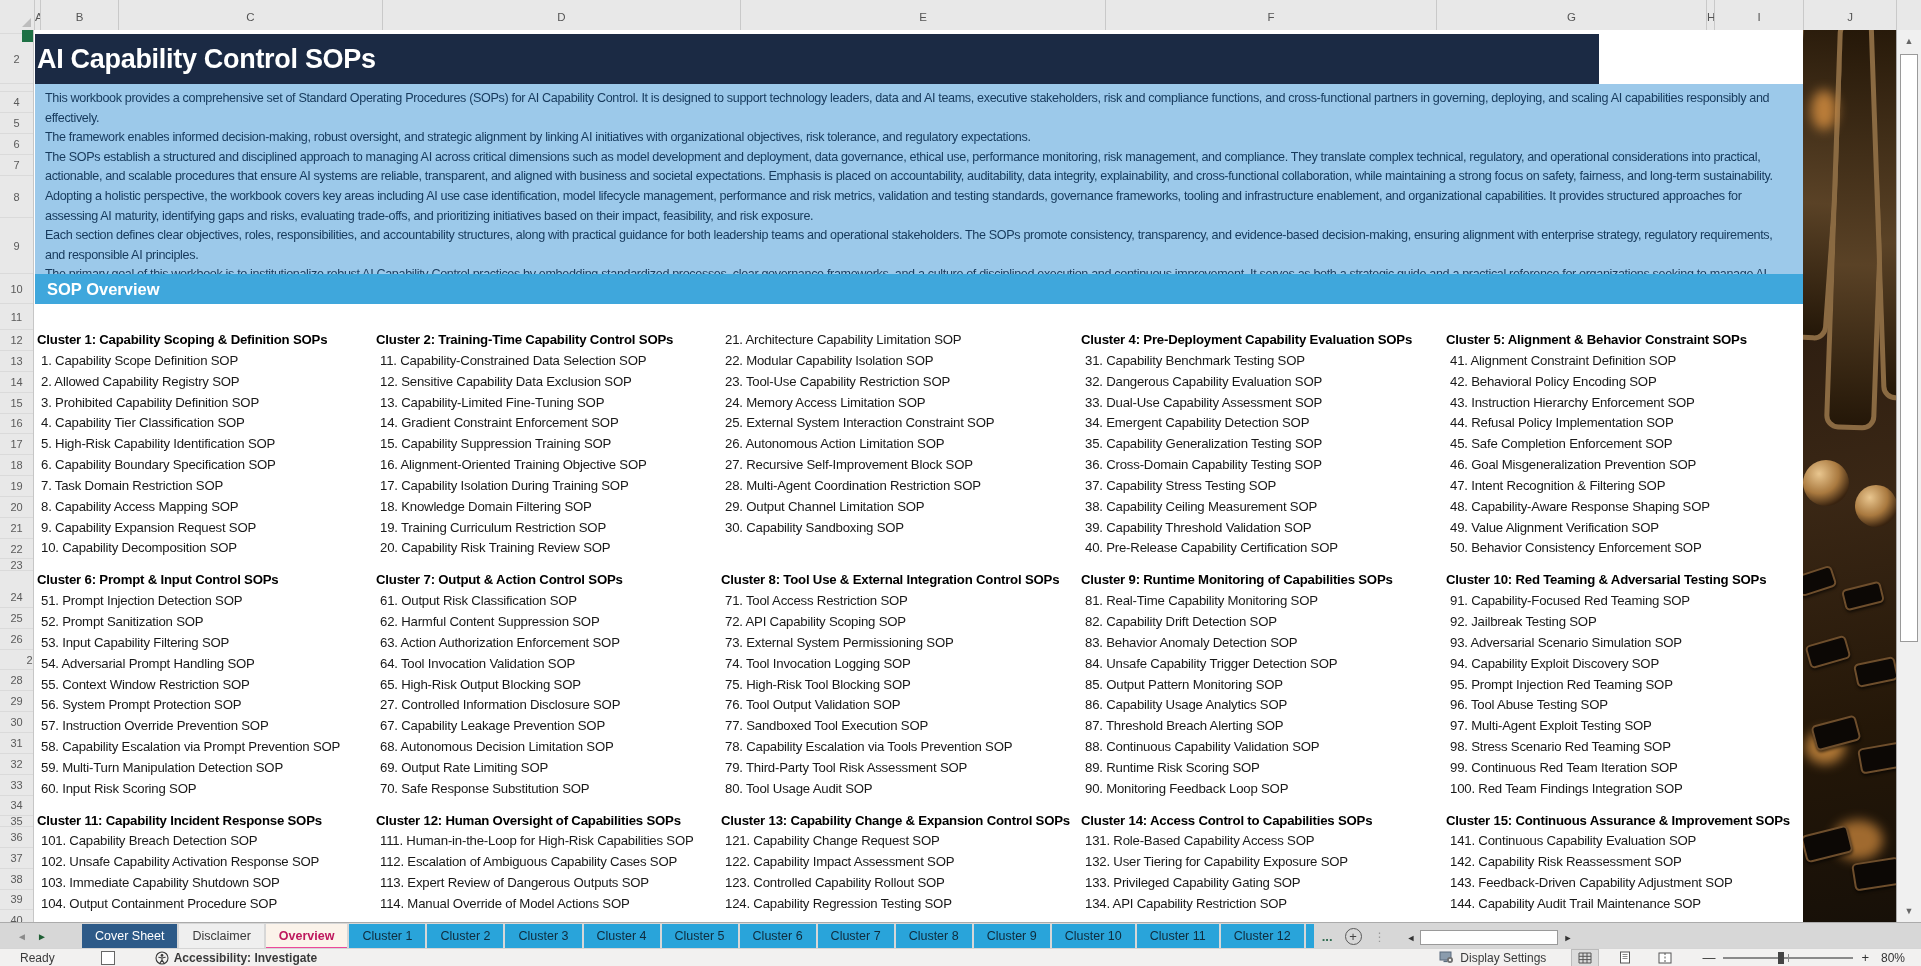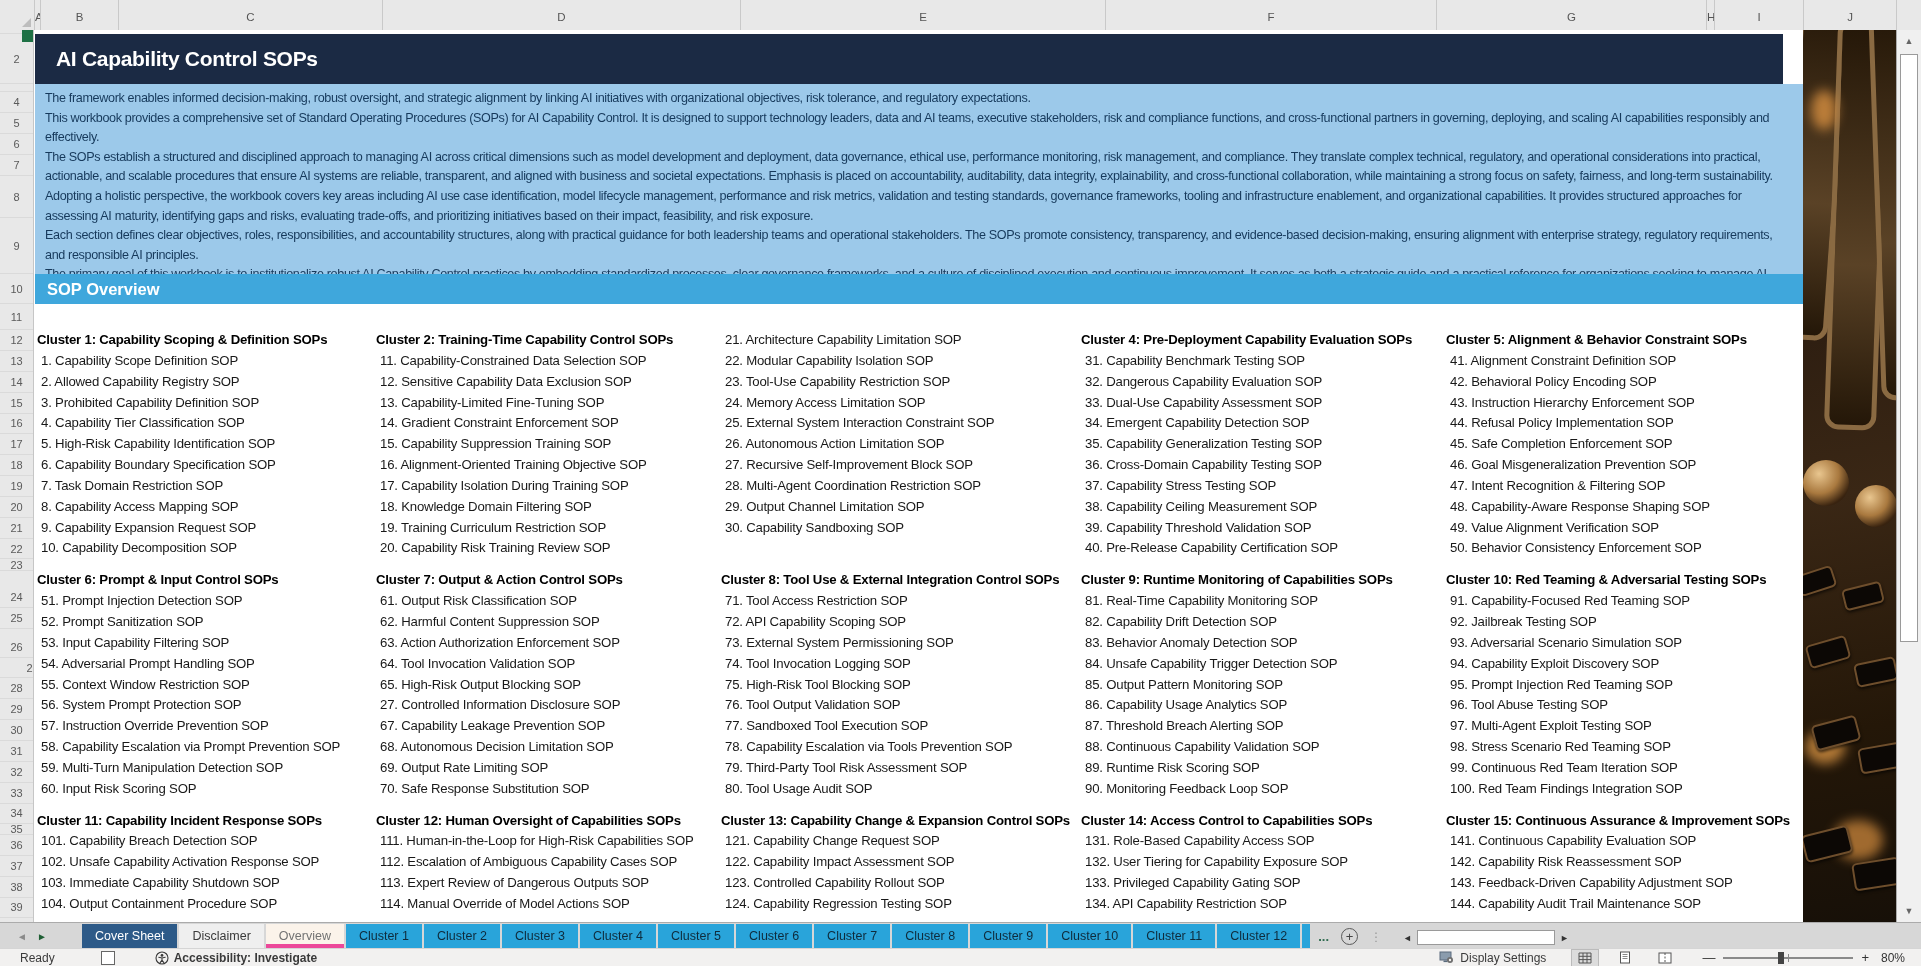--- a/index.html
+++ b/index.html
@@ -19,22 +19,22 @@
   
   #sheet-body{position:absolute;left:0;top:30px;width:1921px;height:892px;background:#fff;}
   #row-gutter{position:absolute;left:0;top:0;width:34px;height:892px;background:#E8E8E8;
     border-right:1px solid #C6C6C6;box-sizing:border-box;}
   .row-h{width:33px;text-align:center;color:#5A5A5A;font-size:11px;overflow:hidden;
     display:flex;align-items:center;justify-content:center;border-bottom:1px solid #DADADA;box-sizing:border-box;}
   #cell-marker{position:absolute;left:22px;top:0;width:11px;height:12px;background:#1E7145;z-index:6;}
 
   #grid-area{position:absolute;left:34px;top:0;width:1862px;height:892px;background:#fff;overflow:hidden;}
 
-  #title-bar{position:absolute;left:1px;top:4px;width:1748px;height:50px;background:#1B2A44;
-    color:#fff;font-size:21px;font-weight:700;line-height:50px;padding-left:21px;box-sizing:border-box;letter-spacing:-.3px;}
+  #title-bar{position:absolute;left:1px;top:4px;width:1564px;height:50px;background:#1B2A44;
+    color:#fff;font-size:27px;font-weight:700;line-height:50px;padding-left:2px;box-sizing:border-box;letter-spacing:-.3px;}
   #para-box{position:absolute;left:1px;top:54px;width:1768px;height:190px;background:#9CC9EA;
     color:#16395B;font-size:12.6px;line-height:19.6px;letter-spacing:-.35px;
     padding:5px 10px 0 10px;box-sizing:border-box;overflow:hidden;}
   #sop-band{position:absolute;left:1px;top:244px;width:1768px;height:30px;background:#3FA7DC;
     color:#fff;font-size:16.5px;font-weight:700;line-height:30px;padding-left:12px;box-sizing:border-box;}
 
   #cluster-grid{position:absolute;left:3px;top:300px;width:1790px;display:grid;
     grid-template-columns:339px 345px 360px 365px 357px;row-gap:11px;}
   .cluster-title{font-weight:700;color:#000;font-size:13.2px;line-height:20.85px;
     white-space:nowrap;letter-spacing:-.2px;}
@@ -66,21 +66,21 @@
   
   #tab-bar{position:absolute;left:0;top:922px;width:1921px;height:26px;background:#D7D7D7;
     display:flex;align-items:flex-end;border-top:1px solid #ABABAB;box-sizing:border-box;}
   .tab-nav{width:20px;height:24px;display:flex;align-items:center;justify-content:center;
     font-size:10px;color:#8A8A8A;}
   .tab-nav.dark{color:#1E5F34;}
   .tab{height:24px;line-height:24px;padding:0 13px;font-size:12.5px;margin-right:2px;
     white-space:nowrap;box-sizing:border-box;}
   .tab-cover{background:#2D5A88;color:#fff;}
   .tab-plain{background:#EFEFEF;color:#3A3A3A;}
-  .tab-active{background:#FBF3EA;color:#737373;font-weight:400;border-bottom:4px solid #ec4899;}
+  .tab-active{background:#FBF3EA;color:#be185d;font-weight:700;border-bottom:1px solid #ec4899;}
   .tab-cluster{background:#29A4DA;color:#0F2B3C;}
   #tab-sliver{width:8px;height:24px;background:#29A4DA;margin-right:6px;}
   #tab-overflow{color:#2E6B4F;font-size:13px;font-weight:700;margin:0 8px 4px 2px;}
   #add-sheet{width:17px;height:17px;border:1.2px solid #595959;border-radius:50%;color:#444;
     font-size:13px;line-height:15px;text-align:center;margin:0 10px 3px 4px;box-sizing:border-box;}
   #tab-dots{color:#999;font-size:12px;margin:0 10px 4px 2px;}
   #h-scroll{display:flex;align-items:center;margin:0 14px 3px 6px;}
   .h-btn{font-size:9px;color:#333;padding:0 5px;}
   #h-track{width:138px;height:15px;background:#fff;border:1px solid #9A9A9A;box-sizing:border-box;}
 
@@ -145,43 +145,43 @@
         <div class="row-h" style="height: 20.85px;">16</div>
         <div class="row-h" style="height: 20.85px;">17</div>
         <div class="row-h" style="height: 20.85px;">18</div>
         <div class="row-h" style="height: 20.85px;">19</div>
         <div class="row-h" style="height: 20.85px;">20</div>
         <div class="row-h" style="height: 20.85px;">21</div>
         <div class="row-h" style="height: 20.85px;">22</div>
         <div class="row-h" style="height: 11.5px;">23</div>
         <div class="row-h" style="height: 21px; margin-top: 16px;">24</div>
         <div class="row-h" style="height: 20.85px;">25</div>
-        <div class="row-h" style="height: 20.85px; margin-top: 8px;">26</div>
+        <div class="row-h" style="height: 20.85px;">26</div>
         <div class="row-h" style="height: 20.85px; padding-left: 32px;">27</div>
         <div class="row-h" style="height: 20.85px;">28</div>
         <div class="row-h" style="height: 20.85px;">29</div>
         <div class="row-h" style="height: 20.85px;">30</div>
         <div class="row-h" style="height: 20.85px;">31</div>
         <div class="row-h" style="height: 20.85px;">32</div>
         <div class="row-h" style="height: 20.85px;">33</div>
         <div class="row-h" style="height: 20.85px;">34</div>
         <div class="row-h" style="height: 10.5px;">35</div>
         <div class="row-h" style="height: 21px;">36</div>
         <div class="row-h" style="height: 20.85px;">37</div>
         <div class="row-h" style="height: 20.85px;">38</div>
         <div class="row-h" style="height: 20.85px;">39</div>
         <div class="row-h" style="height: 20.85px;">40</div>
       </div>
     <div id="cell-marker"></div>
 
     <div id="grid-area">
       <div id="title-bar">AI Capability Control SOPs</div>
       <div id="para-box">
+          <div>This workbook provides a comprehensive set of Standard Operating Procedures (SOPs) for AI Capability Control. It is designed to support technology leaders, data and AI teams, executive stakeholders, risk and compliance functions, and cross-functional partners in governing, deploying, and scaling AI capabilities responsibly and effectively.</div>
           <div>The framework enables informed decision-making, robust oversight, and strategic alignment by linking AI initiatives with organizational objectives, risk tolerance, and regulatory expectations.</div>
-          <div>This workbook provides a comprehensive set of Standard Operating Procedures (SOPs) for AI Capability Control. It is designed to support technology leaders, data and AI teams, executive stakeholders, risk and compliance functions, and cross-functional partners in governing, deploying, and scaling AI capabilities responsibly and effectively.</div>
           <div>The SOPs establish a structured and disciplined approach to managing AI across critical dimensions such as model development and deployment, data governance, ethical use, performance monitoring, risk management, and compliance. They translate complex technical, regulatory, and operational considerations into practical, actionable, and scalable procedures that ensure AI systems are reliable, transparent, and aligned with business and societal expectations. Emphasis is placed on accountability, auditability, data integrity, explainability, and cross-functional collaboration, while maintaining a strong focus on safety, fairness, and long-term sustainability.</div>
           <div>Adopting a holistic perspective, the workbook covers key areas including AI use case identification, model lifecycle management, performance and risk metrics, validation and testing standards, governance frameworks, tooling and infrastructure enablement, and organizational capabilities. It provides structured approaches for assessing AI maturity, identifying gaps and risks, evaluating trade-offs, and prioritizing initiatives based on their impact, feasibility, and risk exposure.</div>
           <div>Each section defines clear objectives, roles, responsibilities, and accountability structures, along with practical guidance for both leadership teams and operational stakeholders. The SOPs promote consistency, transparency, and evidence-based decision-making, ensuring alignment with enterprise strategy, regulatory requirements, and responsible AI principles.</div>
           <div>The primary goal of this workbook is to institutionalize robust AI Capability Control practices by embedding standardized processes, clear governance frameworks, and a culture of disciplined execution and continuous improvement. It serves as both a strategic guide and a practical reference for organizations seeking to manage AI responsibly, mitigate risks, ensure compliance, and unlock sustainable value from AI technologies.</div>
         </div>
       <div id="sop-band">SOP Overview</div>
       <div id="cluster-grid">
           <div>
             <div class="cluster-title">Cluster 1: Capability Scoping &amp; Definition SOPs</div>
             <div class="sop-item">1. Capability Scope Definition SOP</div>

